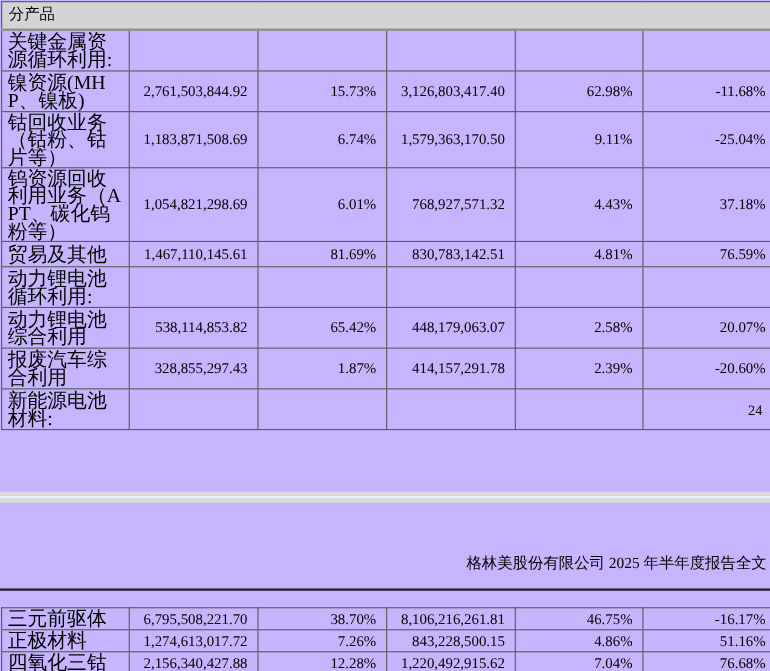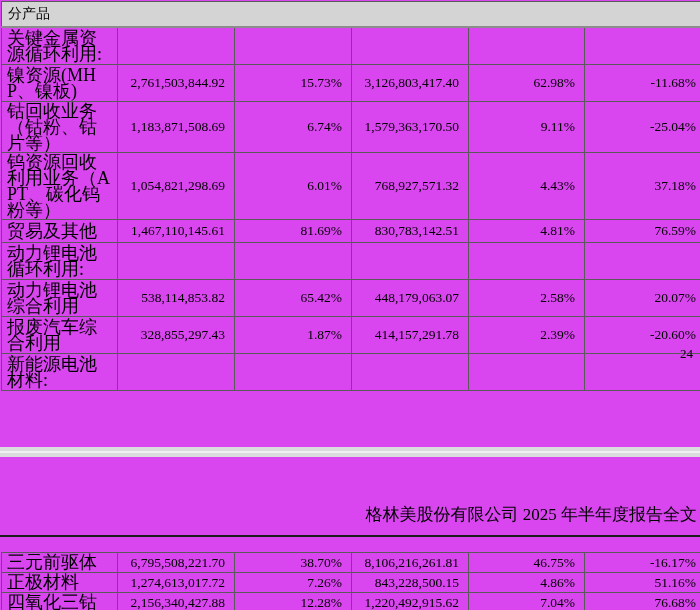--- a/index.html
+++ b/index.html
@@ -1,32 +1,32 @@
 <!DOCTYPE html>
 <html><head>
 <meta charset="utf-8">
 <style>
   html,body{margin:0;padding:0;background:#fff;}
-  .page{position:relative;width:700px;height:610px;background:#d946ef;overflow:hidden;
+  .page{position:relative;width:700px;height:610px;background:#c4b5fd;overflow:hidden;
         font-family:"Liberation Serif","DejaVu Serif",serif;color:#000;}
   table.rpt{border-collapse:collapse;table-layout:fixed;position:absolute;width:704px;}
   .rpt td{border:1px solid #5a5a5a;font-size:13.5px;line-height:16px;
           padding:1px 4px;vertical-align:middle;overflow:hidden;word-break:break-all;}
   .rpt td.lbl{font-size:18px;text-align:left;padding-left:5px;}
   .rpt td.num{text-align:right;padding-right:9px;font-size:13.5px;}
   tr.hd td{background:#d4d4d4;font-size:14px;line-height:18px;height:22px;
            padding-left:6px;border-bottom:2px solid #8c8c8c;}
   tr.r1 td{height:20px;}
   tr.r2 td{height:34px;}
   tr.r3 td{height:50px;}
   tr.s1 td{height:17px;line-height:15px;}
-  .pagenum{position:absolute;top:346px;right:7px;font-size:13px;}
+  .pagenum{position:absolute;top:365px;right:7px;font-size:13px;}
   .sepband{position:absolute;left:0;top:447px;width:700px;height:10px;
            background:linear-gradient(to bottom,#d9dbdd 0 4px,#eef0f1 4px 6px,#d9dbdd 6px 10px);}
-  .dochdr{position:absolute;top:503px;right:3px;font-size:17px;white-space:nowrap;}
+  .dochdr{position:absolute;top:503px;right:3px;font-size:14px;white-space:nowrap;}
   .hdrule{position:absolute;top:535px;left:0;width:700px;height:2px;background:#1c1c1c;}
   .t2{top:552px;left:1px;}
   .t1{top:1px;left:1px;}
 </style>
 </head>
 <body>
 
 <div class="page">
 
   <table class="rpt t1">

